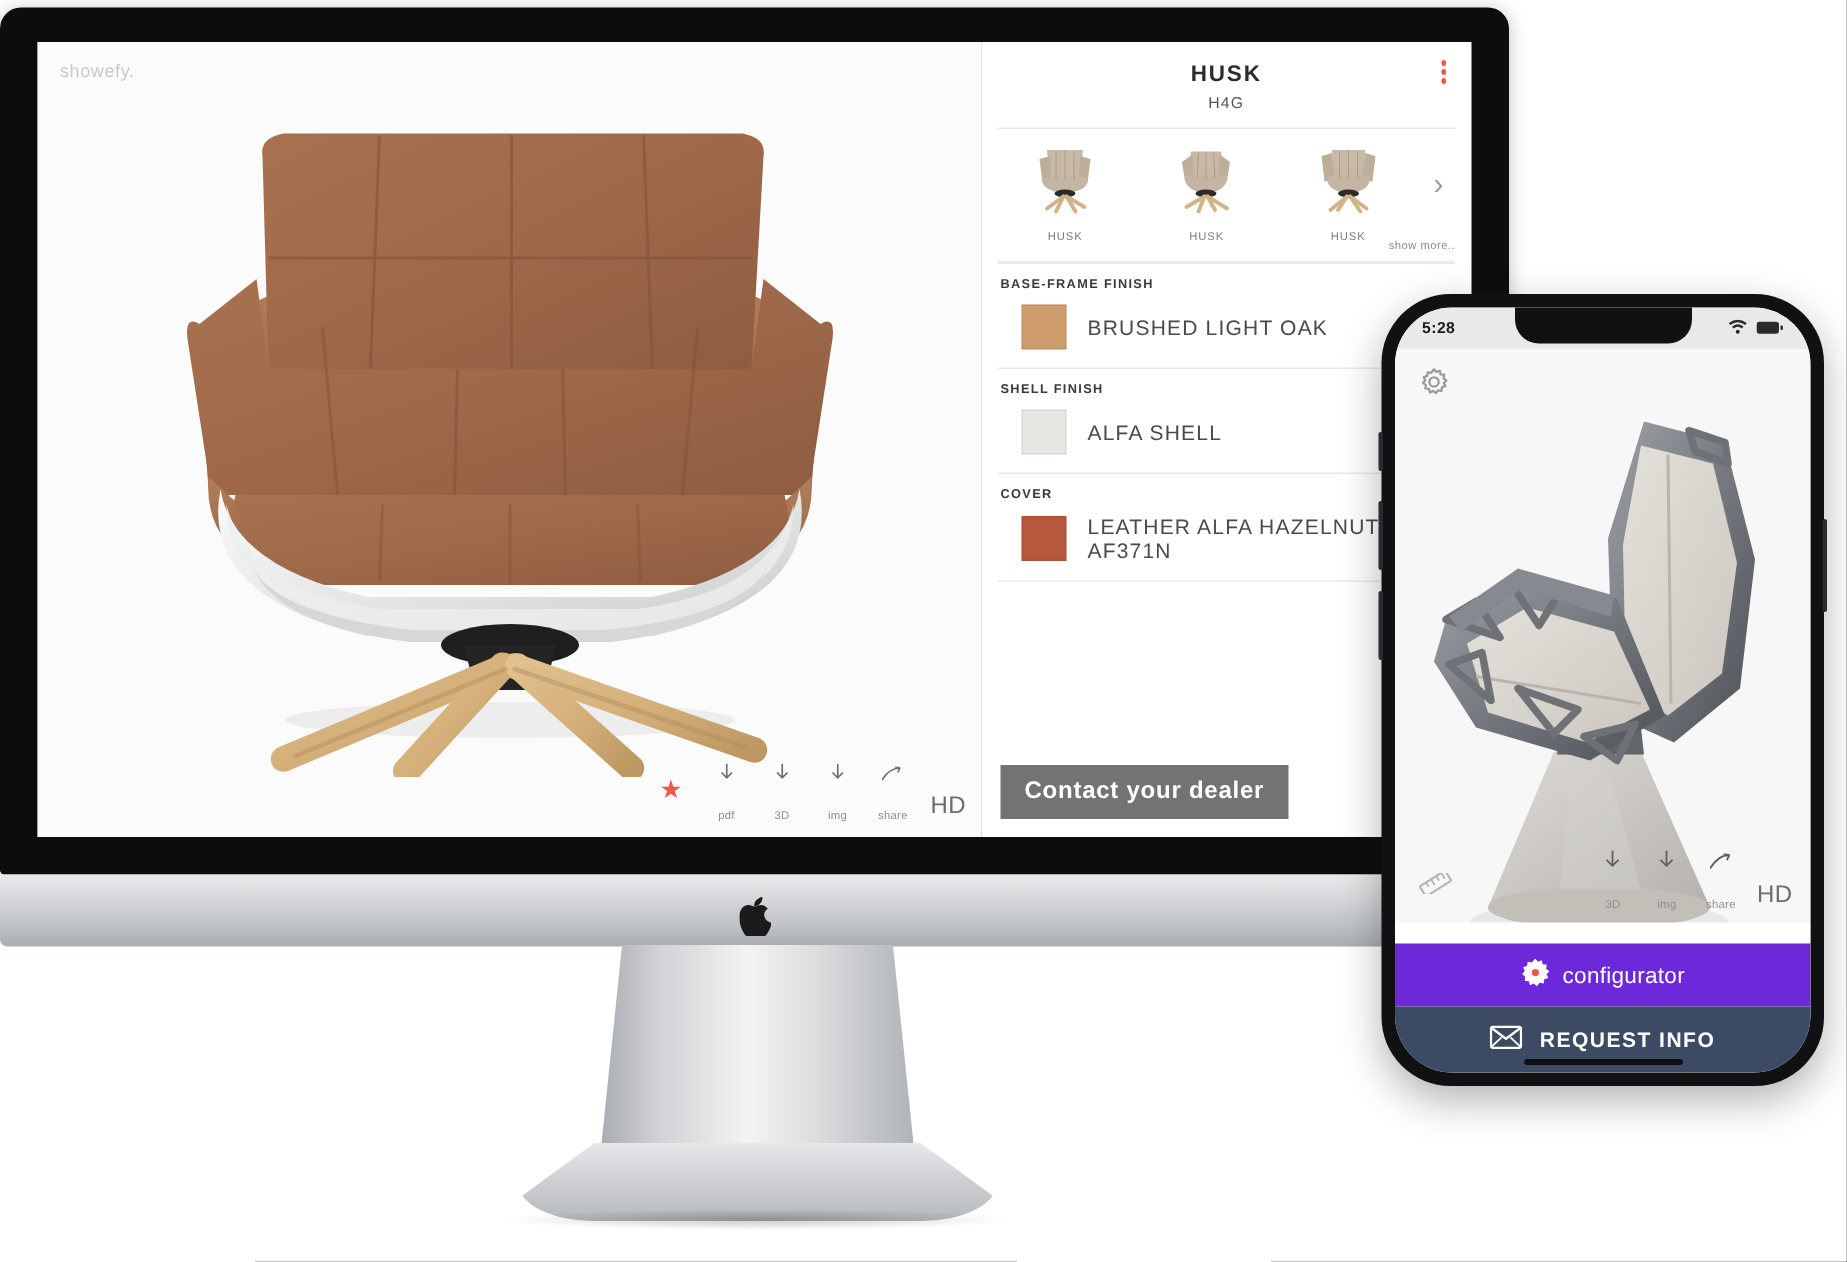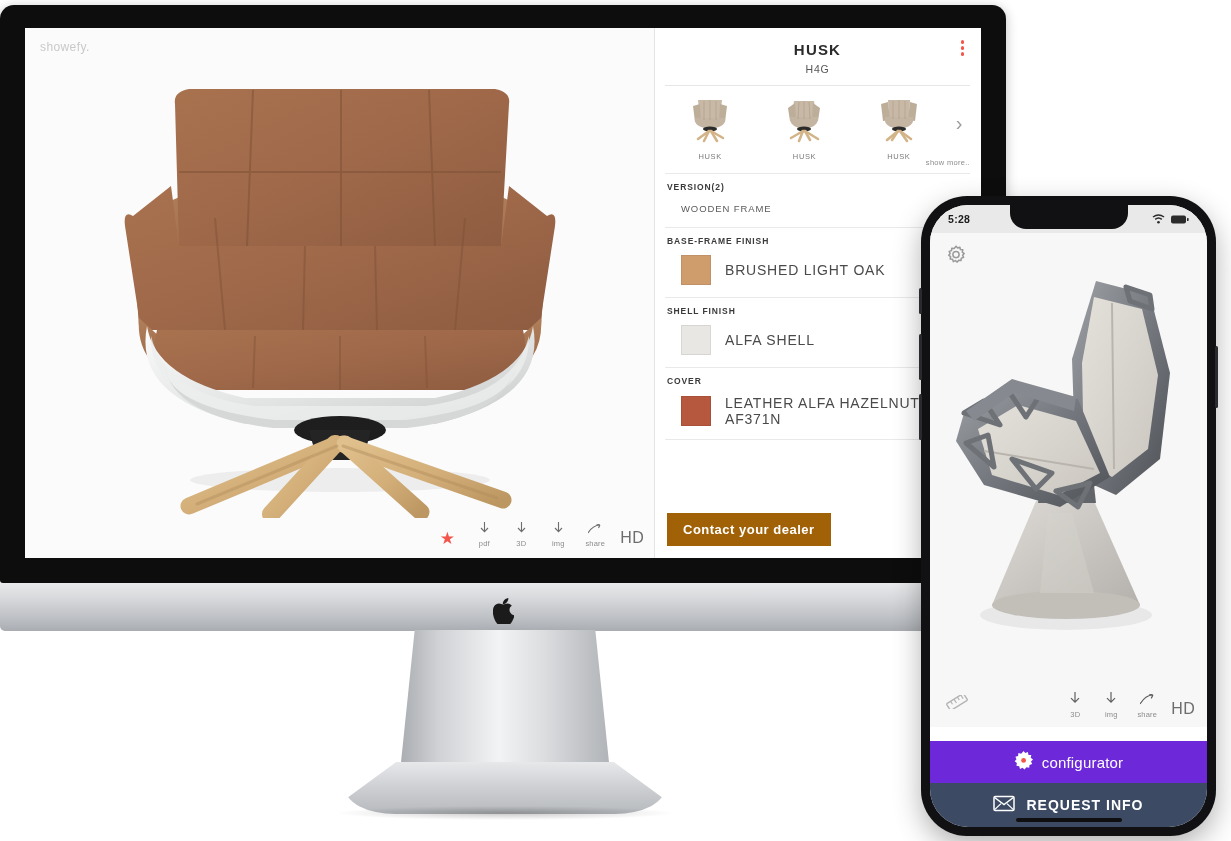--- a/index.html
+++ b/index.html
@@ -73,21 +73,21 @@
     position: absolute; left: 0; top: 40px; width: 630px; height: 450px;
   }
   .chair-svg { display: block; margin: 0 auto; }
 
   .viewer-tools {
     position: absolute; right: 10px; bottom: 10px;
     display: flex; align-items: flex-end; gap: 13px;
   }
   .tool { display: flex; flex-direction: column; align-items: center; gap: 1px; width: 24px; }
   .tool .glyph { color: #6d6d6d; line-height: 1; }
-  .tool .cap { font-size: 7.5px; color: #8c8c8c; letter-spacing: .2px; }
+  .tool .cap { font-size: 7.5px; color: #8c8c8c; letter-spacing: .2px; margin-top: 12px; }
   .tool-star .glyph { color: #f3554a; font-size: 17px; }
   .tool-hd { font-size: 16px; color: #6d6d6d; letter-spacing: .3px; padding-bottom: 1px; }
 
   
   .config {
     position: relative;
     width: 325px; height: 530px;
     background: #ffffff;
     flex: 0 0 325px;
     display: flex; flex-direction: column;
@@ -116,27 +116,27 @@
   .grp-head { font-size: 8.5px; font-weight: bold; color: #3a3a3a; letter-spacing: .9px; }
   .grp-row { display: flex; align-items: center; gap: 14px; padding: 9px 0 10px 14px; cursor: pointer; }
   .sw { width: 30px; height: 30px; border: 1px solid rgba(0,0,0,.07); flex: 0 0 30px; }
   .grp-val { font-size: 14px; color: #4a4a4a; letter-spacing: .8px; }
   .grp-val-plain { font-size: 9.5px; color: #5a5a5a; letter-spacing: .9px; padding: 11px 0 11px 14px; cursor: pointer; }
   .grp-chev { position: absolute; right: 14px; bottom: 8px; font-size: 17px; color: #a5a5a5; cursor: pointer; }
   .hr { height: 1px; background: #e9e9e9; margin: 0 10px; }
 
   .cfg-footer { margin-top: auto; padding: 0 0 12px 12px; }
   .btn-dealer {
-    display: inline-block; background: #a16207; color: #fff;
-    font-size: 13px; font-weight: bold; letter-spacing: .5px;
+    display: inline-block; background: #737373; color: #fff;
+    font-size: 16px; font-weight: bold; letter-spacing: .5px;
     padding: 9px 16px; border: none; cursor: pointer;
   }
 
   
-  #phone { position: absolute; left: 921px; top: 196px; width: 295px; height: 640px; text-decoration: underline; }
+  #phone { position: absolute; left: 921px; top: 196px; width: 295px; height: 528px; text-decoration: underline; }
   .ph-frame {
     position: absolute; inset: 0;
     background: #111113; border-radius: 46px;
     box-shadow: 0 10px 28px rgba(0,0,0,.30);
   }
   .ph-btn { position: absolute; left: -2px; background: #2a2b2e; border-radius: 2px; width: 3px; }
   .ph-btn.b1 { top: 92px; height: 26px; }
   .ph-btn.b2 { top: 138px; height: 46px; }
   .ph-btn.b3 { top: 198px; height: 46px; }
   .ph-btn.pw { left: auto; right: -2px; top: 150px; height: 62px; }
@@ -384,25 +384,20 @@
                 </g>
               </svg>
               <div class="tlabel">HUSK</div>
             </div>
             <div class="thumb-next">›</div>
             <div class="show-more">show more..</div>
           </div>
 
           <div class="hr" style="margin-top:12px"></div>
 
-          <div class="grp">
-            <div class="grp-head">VERSION(2)</div>
-            <div class="grp-val-plain">WOODEN FRAME</div>
-            <div class="grp-chev">›</div>
-          </div>
           <div class="hr"></div>
 
           <div class="grp">
             <div class="grp-head">BASE-FRAME FINISH</div>
             <div class="grp-row">
               <span class="sw" style="background:#cf9c6c"></span>
               <span class="grp-val">BRUSHED LIGHT OAK</span>
             </div>
           </div>
           <div class="hr"></div>

